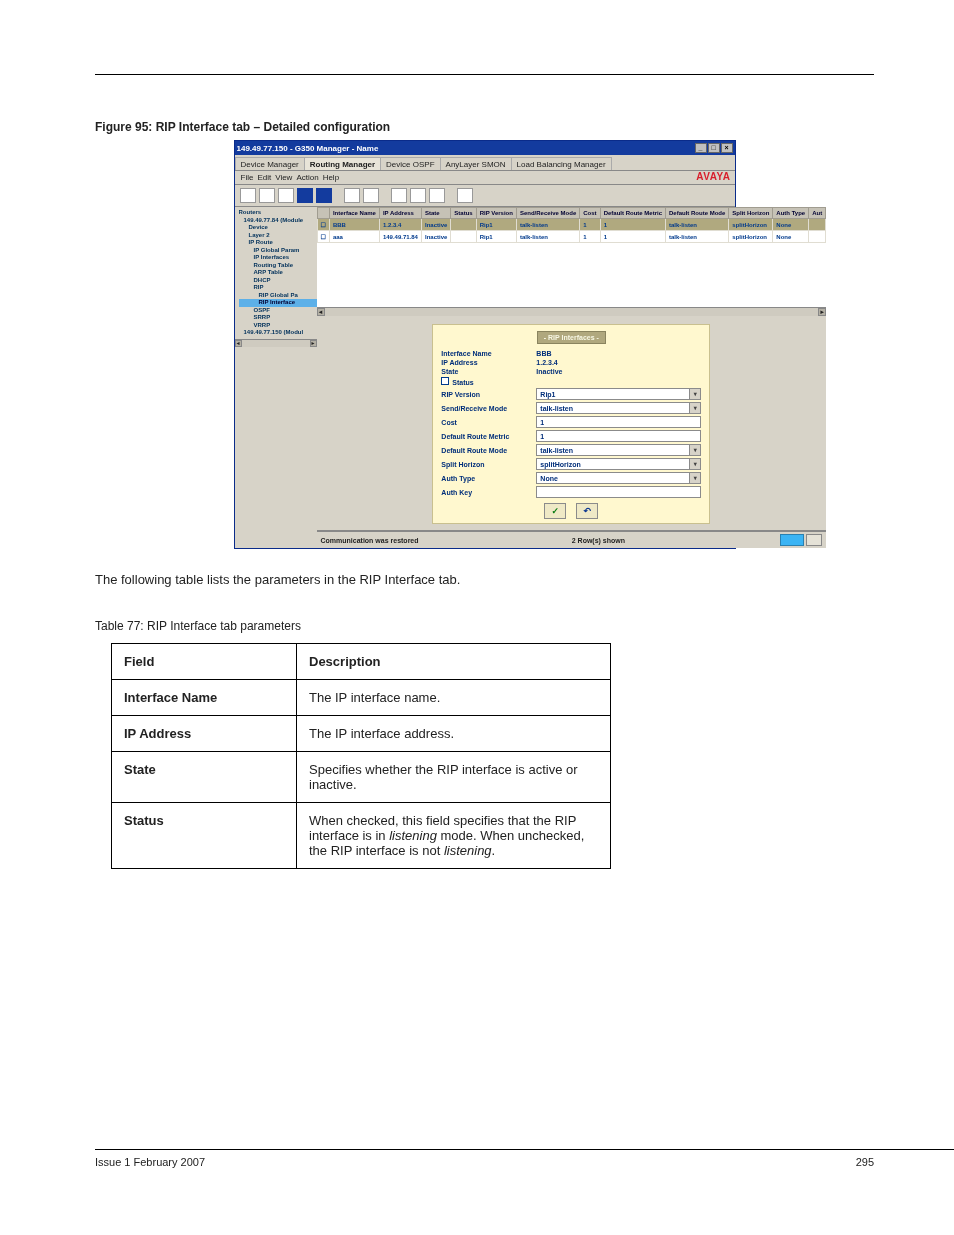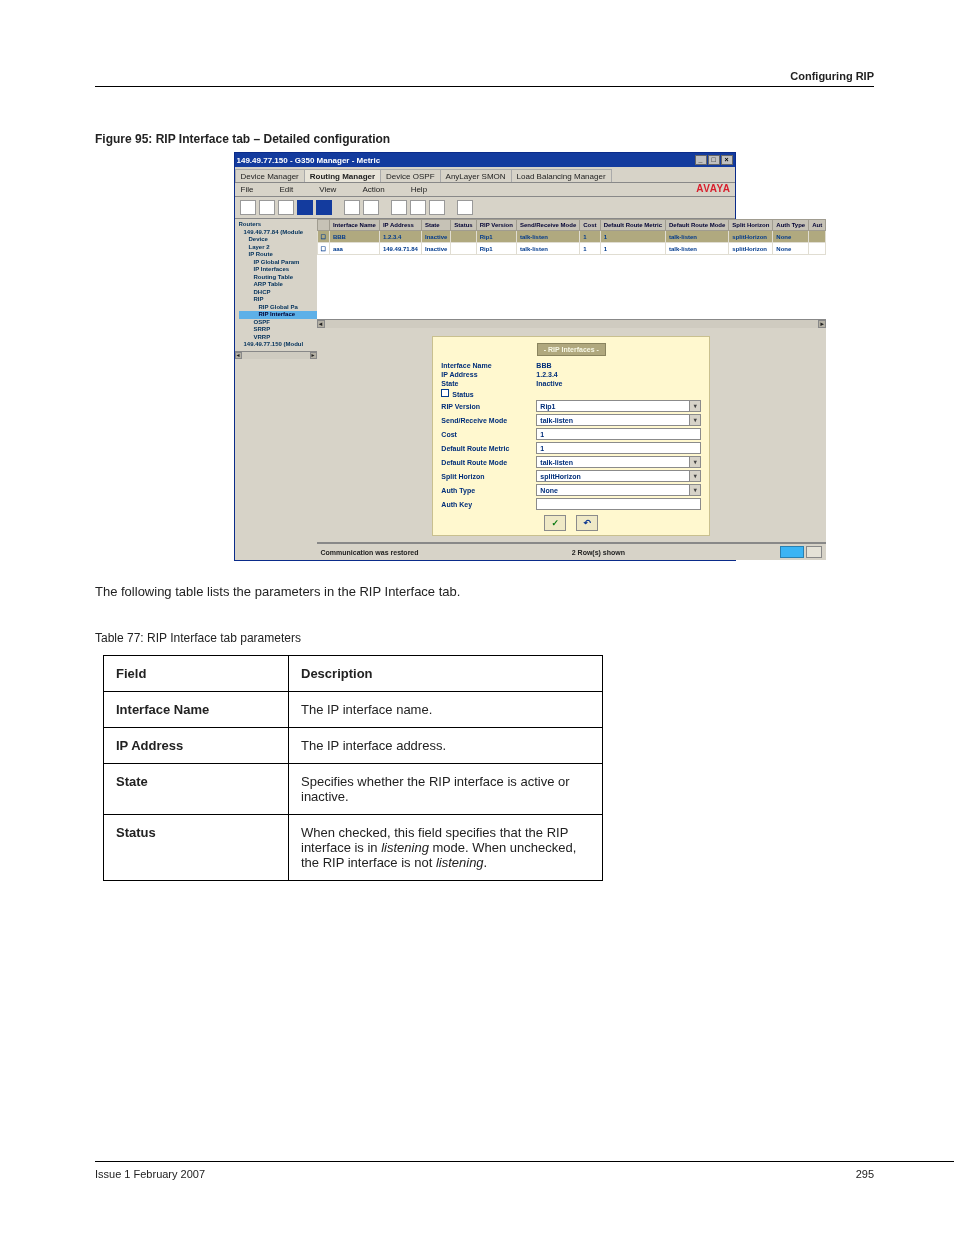--- a/index.html
+++ b/index.html
@@ -14,21 +14,21 @@
   
   .shot{width:500px;margin:0 auto;border:1px solid #0a2b8a;}
   .titlebar{display:flex;align-items:center;justify-content:space-between;background:#133b9e;color:#fff;font-size:8px;font-weight:bold;padding:2px 2px;}
   .titlebar .btns{display:flex;gap:1px;}
   .titlebar .btns span{display:inline-block;width:10px;height:8px;background:#c0c0c0;border:1px solid #666;font-size:7px;line-height:7px;text-align:center;color:#000;}
   .menubar{position:relative;background:#d7d3c8;font-size:8px;}
   .tabs{display:flex;gap:0;border-bottom:1px solid #888;padding-top:2px;}
   .tabs span{padding:2px 5px 1px;border:1px solid #aaa;border-bottom:none;margin-right:-1px;background:#d7d3c8;}
   .tabs span.active{background:#e8e4d8;font-weight:bold;}
   .brand{position:absolute;right:4px;top:16px;font-size:10px;font-weight:900;color:#d81e2c;letter-spacing:.5px;}
-  .menu2{display:flex;gap:26px;padding:2px 6px;border-bottom:1px solid #888;font-size:8px;}
+  .menu2{display:flex;gap:4px;padding:2px 6px;border-bottom:1px solid #888;font-size:8px;}
   .toolbar{display:flex;gap:3px;padding:3px 5px;background:#d7d3c8;border-bottom:1px solid #888;}
   .toolbar i{display:inline-block;width:14px;height:13px;border:1px solid #999;background:#fff;}
   .toolbar i.active{background:#133b9e;border-color:#133b9e;}
   .toolbar i.sep{border:none;width:6px;background:transparent;}
   .workspace{display:flex;background:#d7d3c8;}
   .tree{width:82px;background:#d7d3c8;border-right:1px solid #888;padding:2px 2px 2px 4px;font-size:6px;font-weight:bold;line-height:1.25;color:#00305a;}
   .tree .row{white-space:nowrap;overflow:hidden;display:flex;align-items:center;gap:1px;}
   .tree .ind1{padding-left:5px;} .tree .ind2{padding-left:10px;} .tree .ind3{padding-left:15px;} .tree .ind4{padding-left:20px;}
   .tree .sel{background:#5db0e8;color:#003;}
   .tree-scroll{display:flex;justify-content:space-between;border-top:1px solid #888;background:#cfcbc0;height:7px;}
@@ -57,43 +57,42 @@
   .form .btn{display:inline-flex;align-items:center;justify-content:center;width:20px;height:14px;border:1px solid #8b8b8b;background:#efe9c6;font-size:9px;color:#067a10;}
   .form .btn.undo{color:#0b3690;}
   .rule2{height:1px;background:#888;margin:0;}
   .status{display:flex;justify-content:space-between;align-items:center;font-size:7px;font-weight:bold;background:#d7d3c8;padding:2px 4px;border-top:1px solid #888;}
   .status .mid{flex:1;text-align:center;}
   .status .box{display:inline-block;width:22px;height:10px;background:#3bb4f4;border:1px solid #2a80b0;margin-left:2px;vertical-align:middle;}
   .status .box2{display:inline-block;width:14px;height:10px;background:#e5e2d7;border:1px solid #888;vertical-align:middle;}
 
   
   .doc-table-title{font-size:12px;font-weight:normal;margin:30px 0 10px 0;}
-  .doc-table{border-collapse:collapse;width:500px;margin-left:8px;}
+  .doc-table{border-collapse:collapse;width:500px;margin-left:16px;}
   .doc-table th,.doc-table td{border:1px solid #000;padding:10px 12px;font-size:13px;text-align:left;vertical-align:top;}
   .doc-table th{font-weight:bold;}
   .doc-table tbody td:first-child{width:160px;font-weight:bold;}
   .italic{font-style:italic;}
 
   
   .footer{display:flex;justify-content:space-between;font-size:11px;margin-top:280px;}
 </style>
 </head>
 <body>
 
 <div class="page">
 
-  <div class="small-header">Configuring RIP</div>
   <hr class="rule">
 
   <div class="fig-caption">Figure 95: RIP Interface tab – Detailed configuration</div>
 
   <div class="shot">
 
     <div class="titlebar">
-      <span>149.49.77.150 - G350 Manager - Metric</span>
+      <span>149.49.77.150 - G350 Manager - Name</span>
       <span class="btns">
         <span>_</span>
         <span>□</span>
         <span>×</span>
       </span>
     </div>
 
     <div class="menubar">
       <div class="brand">AVAYA</div>
       <div class="tabs">

